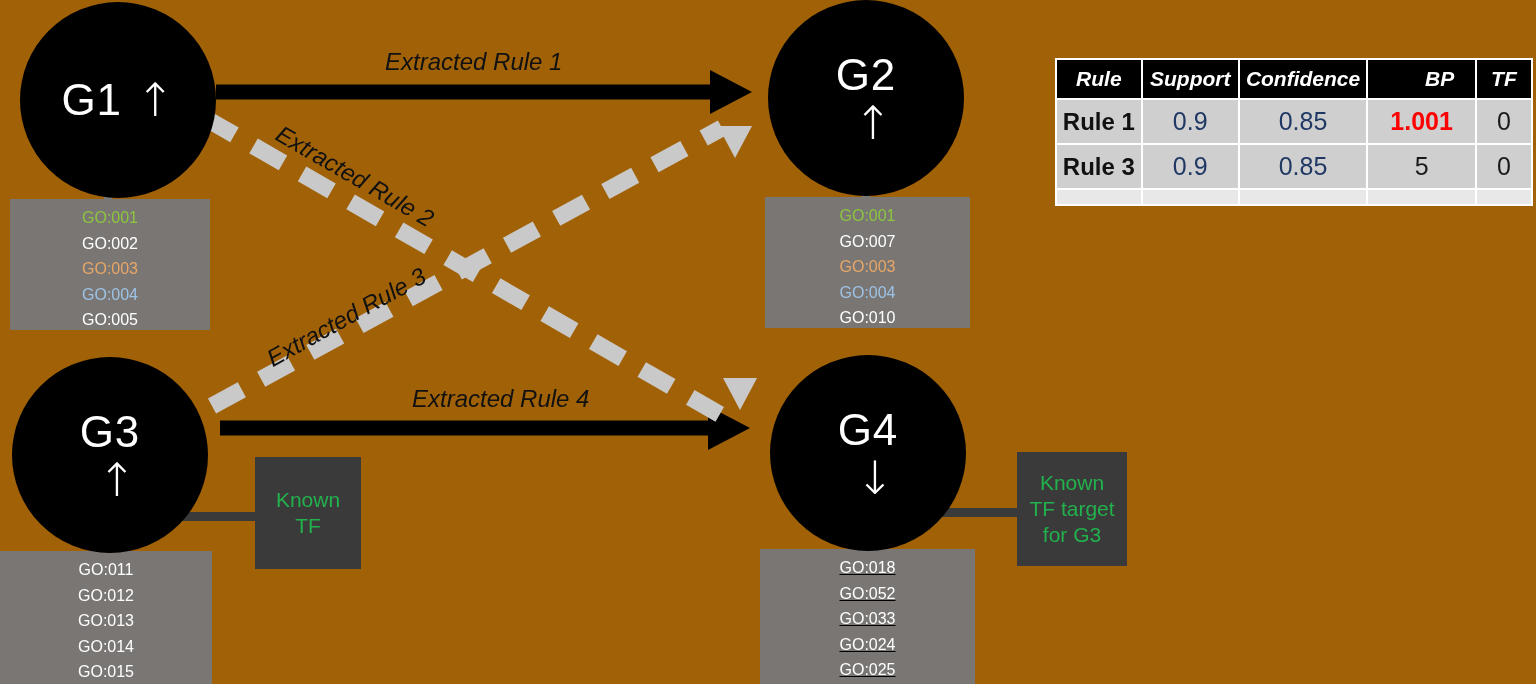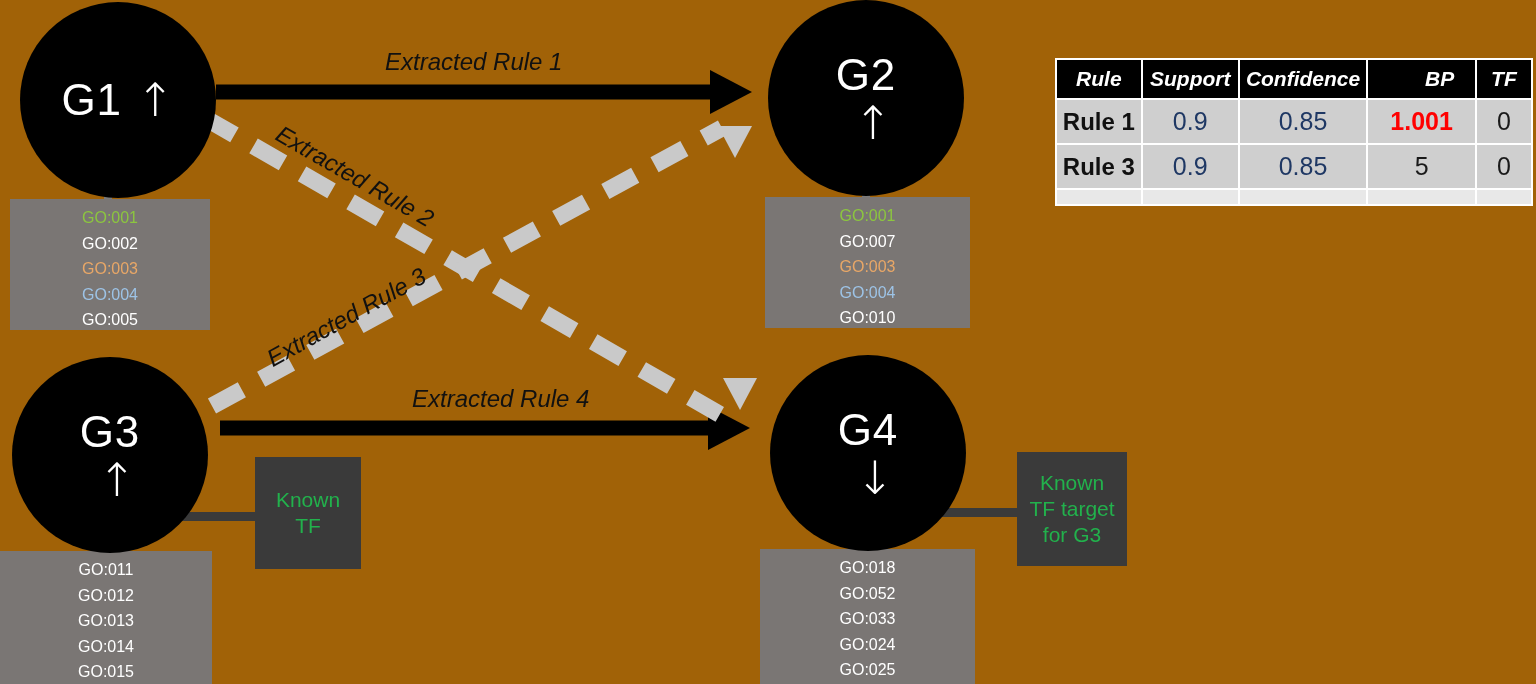--- a/index.html
+++ b/index.html
@@ -149,21 +149,21 @@
     <span class="goterm">GO:013</span>
     <span class="goterm">GO:014</span>
     <span class="goterm">GO:015</span>
   </div>
 
   <div class="stub" style="left:862px;top:525px;height:28px;"></div>
   <div class="node" style="left:770px;top:355px;width:196px;height:196px;flex-direction:column;">
     <span class="nlabel">G4</span>
     <span class="narrow">↓</span>
   </div>
-  <div class="gobox" style="left:760px;top:549px;width:215px;height:135px;">
+  <div class="gobox" style="left:760px;top:549px;width:215px;height:135px;text-decoration:underline;">
     <span class="goterm">GO:018</span>
     <span class="goterm">GO:052</span>
     <span class="goterm">GO:033</span>
     <span class="goterm">GO:024</span>
     <span class="goterm">GO:025</span>
   </div>
 
   <div class="tfbox" style="left:255px;top:457px;width:106px;height:112px;flex-direction:column;">
     <span class="tftext">Known</span>
     <span class="tftext">TF</span>

